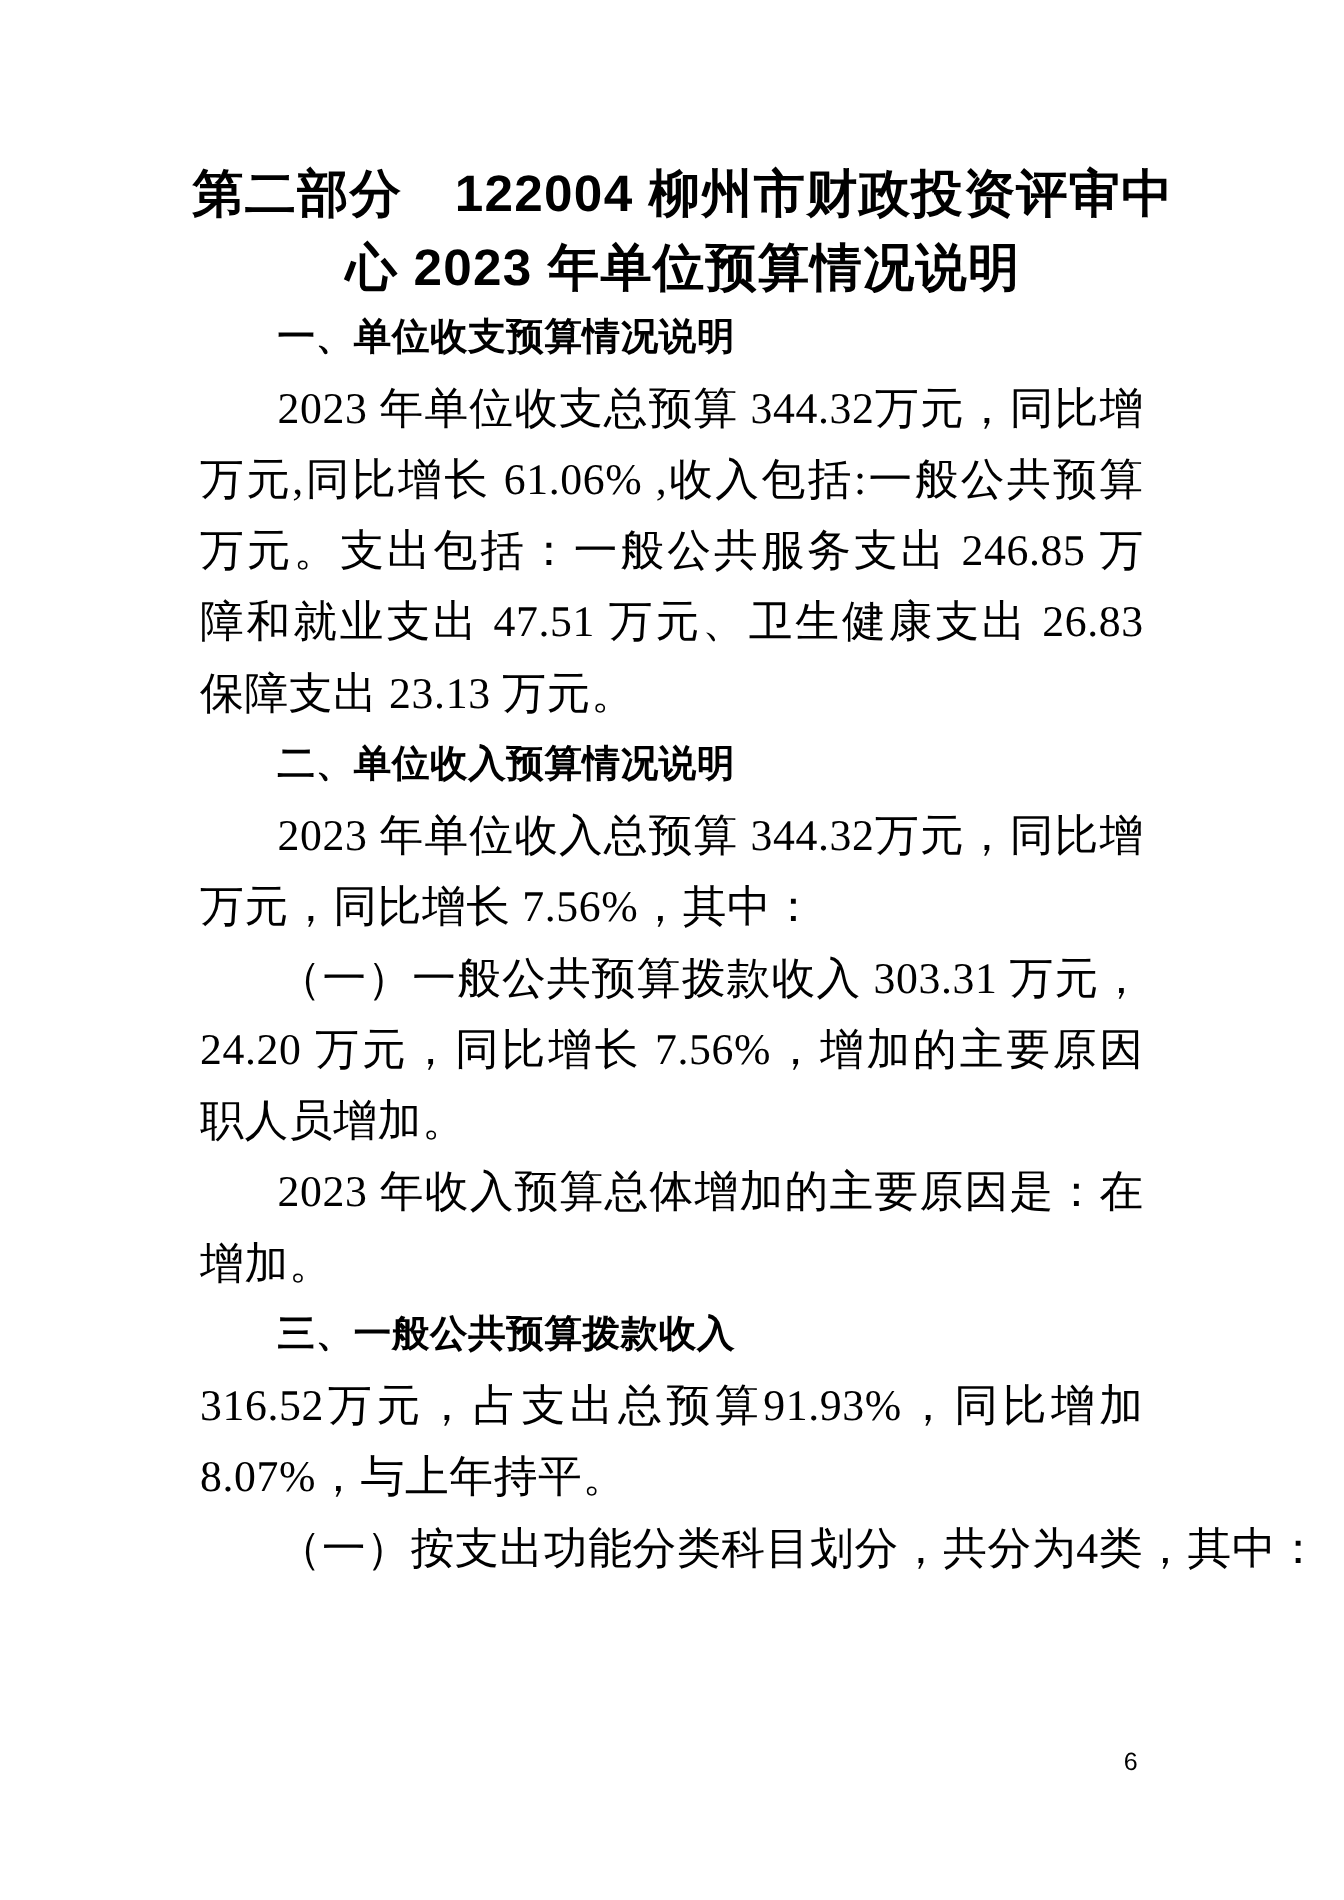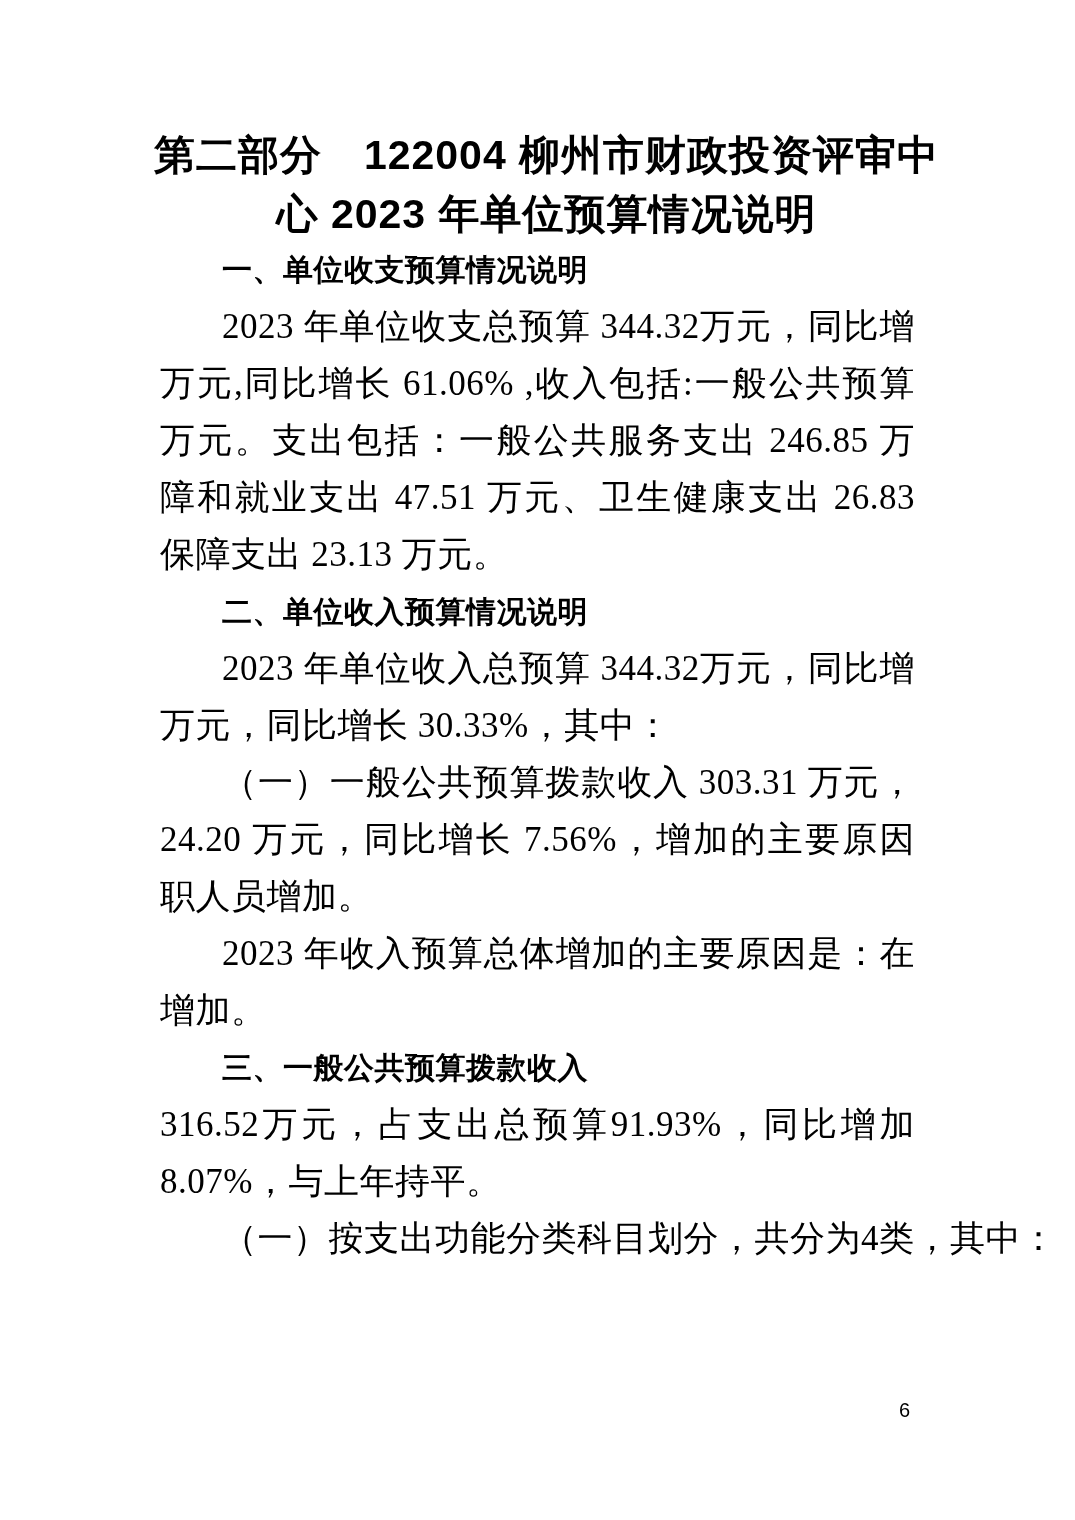--- a/index.html
+++ b/index.html
@@ -81,21 +81,21 @@
         <div class="ln just">万元。支出包括：一般公共服务支出 246.85 万元、社会保</div>
         <div class="ln just">障和就业支出 47.51 万元、卫生健康支出 26.83 万元、住房</div>
         <div class="ln">保障支出 23.13 万元。</div>
       </div>
     </div>
 
     <div>
       <div class="ln hd ind">二、单位收入预算情况说明</div>
       <div>
         <div class="ln ind just">2023 年单位收入总预算 344.32万元，同比增加 24.20</div>
-        <div class="ln">万元，同比增长 30.33%，其中：</div>
+        <div class="ln">万元，同比增长 7.56%，其中：</div>
       </div>
       <div>
         <div class="ln ind just">（一）一般公共预算拨款收入 303.31 万元，同比增加</div>
         <div class="ln just">24.20 万元，同比增长 7.56%，增加的主要原因是：在编在</div>
         <div class="ln">职人员增加。</div>
       </div>
       <div>
         <div class="ln ind just">2023 年收入预算总体增加的主要原因是：在编在职人员</div>
         <div class="ln">增加。</div>
       </div>

